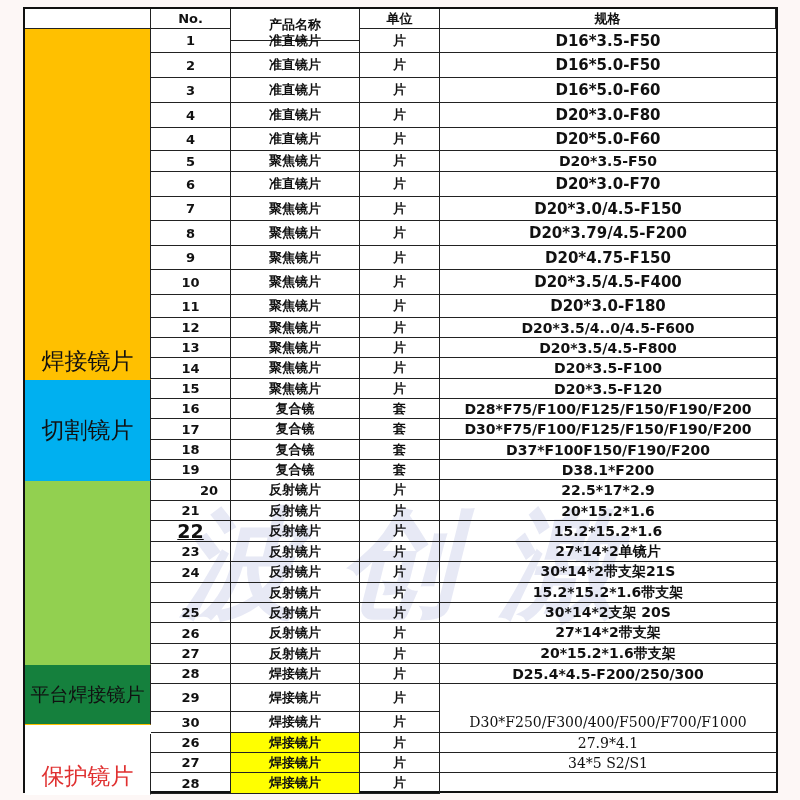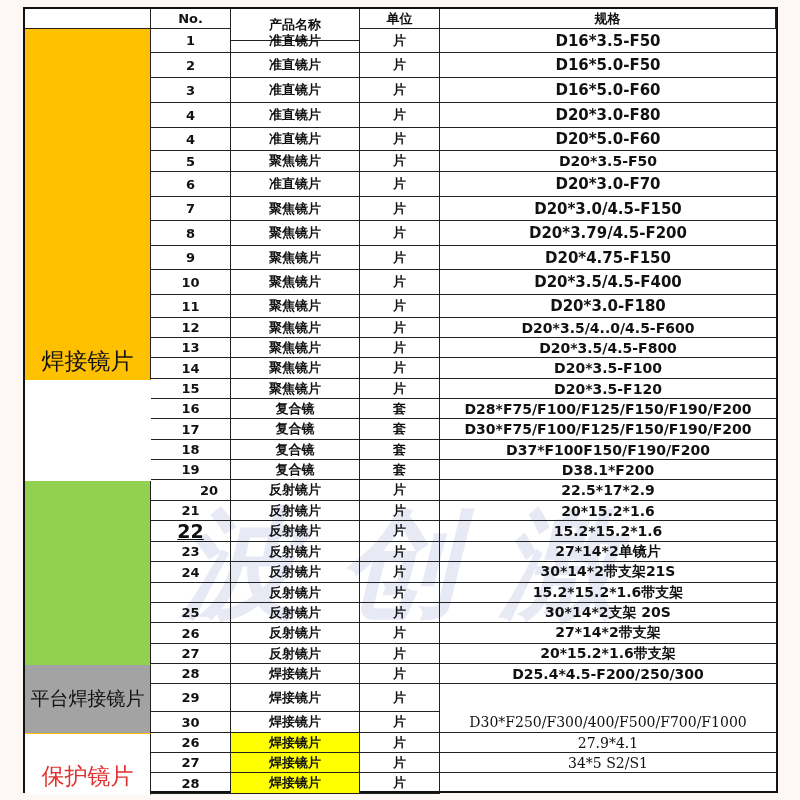--- a/index.html
+++ b/index.html
@@ -36,24 +36,27 @@
 <div class="sheet" id="sheet">
   <div class="watermark">波创激</div>
 <div class="cell" style="left: 0px; top: 0px; width: 126px; height: 20px;"></div>
     <div class="cell" style="left: 126px; top: 0px; width: 80px; height: 20px; font-size: 13px;">No.</div>
     <div class="cell" style="left: 206px; top: 0px; width: 129px; height: 32px; font-size: 13px;">产品名称</div>
     <div class="cell" style="left: 335px; top: 0px; width: 80px; height: 20px; font-size: 13px;">单位</div>
     <div class="cell" style="left: 415px; top: 0px; width: 336px; height: 20px; font-size: 13px;">规格</div>
     <div class="section" style="top: 20px; height: 351px; background: rgb(255, 192, 0); align-items: flex-end; border-bottom: 1px solid rgb(255, 192, 0);">
       <span style="color: rgb(17, 17, 17); margin-bottom: 2px;">焊接镜片</span>
     </div>
+    <div class="section" style="top: 371px; height: 101px; background: rgb(0, 176, 240); align-items: center; border-bottom: 1px solid rgb(0, 176, 240);">
+      <span style="color: rgb(17, 17, 17);">切割镜片</span>
+    </div>
     <div class="section" style="top: 472px; height: 184px; background: rgb(146, 208, 80); align-items: center; border-bottom: 1px solid rgb(146, 208, 80);">
       <span style="color: rgb(17, 17, 17);"></span>
     </div>
-    <div class="section" style="top: 656px; height: 69px; background: #a3a3a3; align-items: center; border-bottom: 1px solid rgb(255, 192, 0);">
+    <div class="section" style="top: 656px; height: 60px; background: #15803d; align-items: center; border-bottom: 1px solid rgb(255, 192, 0);">
       <span style="color: rgb(17, 17, 17); font-size: 19px;">平台焊接镜片</span>
     </div>
     <div class="section" style="top: 725px; height: 61px; background: rgb(255, 255, 255); align-items: flex-end; border-bottom: 1px solid transparent;">
       <span style="color: rgb(224, 48, 48); margin-bottom: 2px;">保护镜片</span>
     </div>
     <div class="cell" style="left: 126px; top: 20px; width: 80px; height: 24px; font-size: 13px;">1</div>
     <div class="cell" style="left: 206px; top: 20px; width: 129px; height: 24px; font-size: 13px;">准直镜片</div>
     <div class="cell" style="left: 335px; top: 20px; width: 80px; height: 24px; font-size: 13px;">片</div>
     <div class="cell" style="left: 415px; top: 20px; width: 336px; height: 24px; font-size: 15px; border-right: none;">D16*3.5-F50</div>
     <div class="cell" style="left: 126px; top: 44px; width: 80px; height: 25px; font-size: 13px;">2</div>

